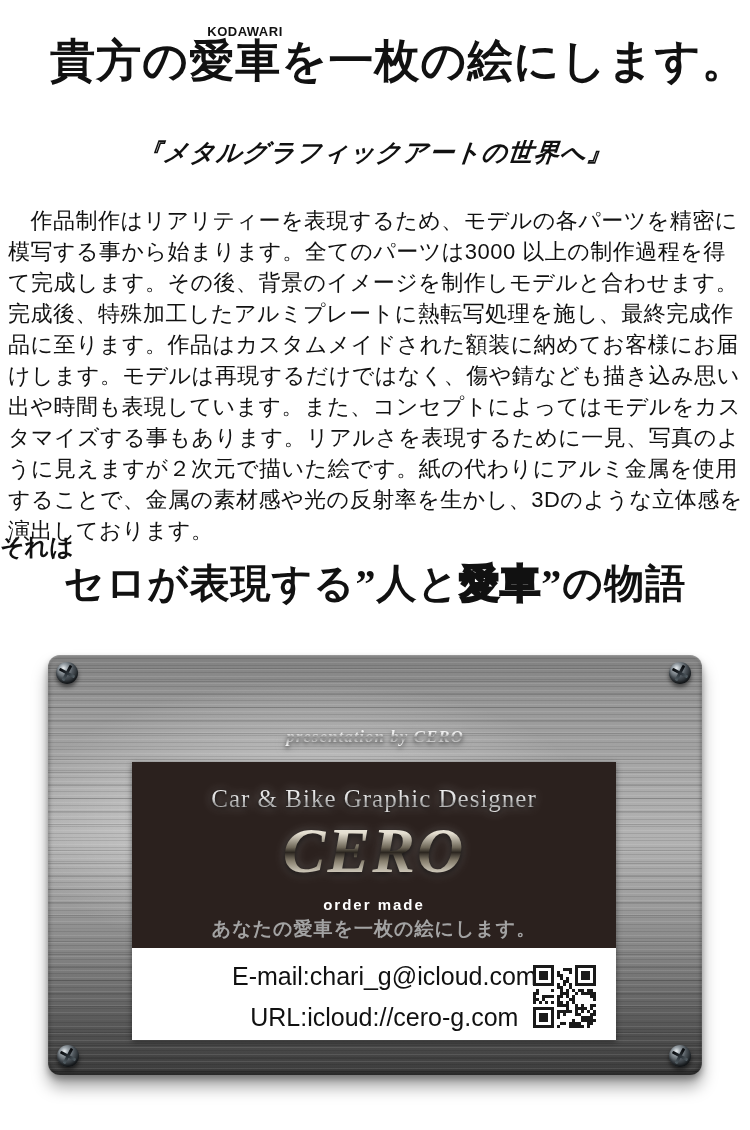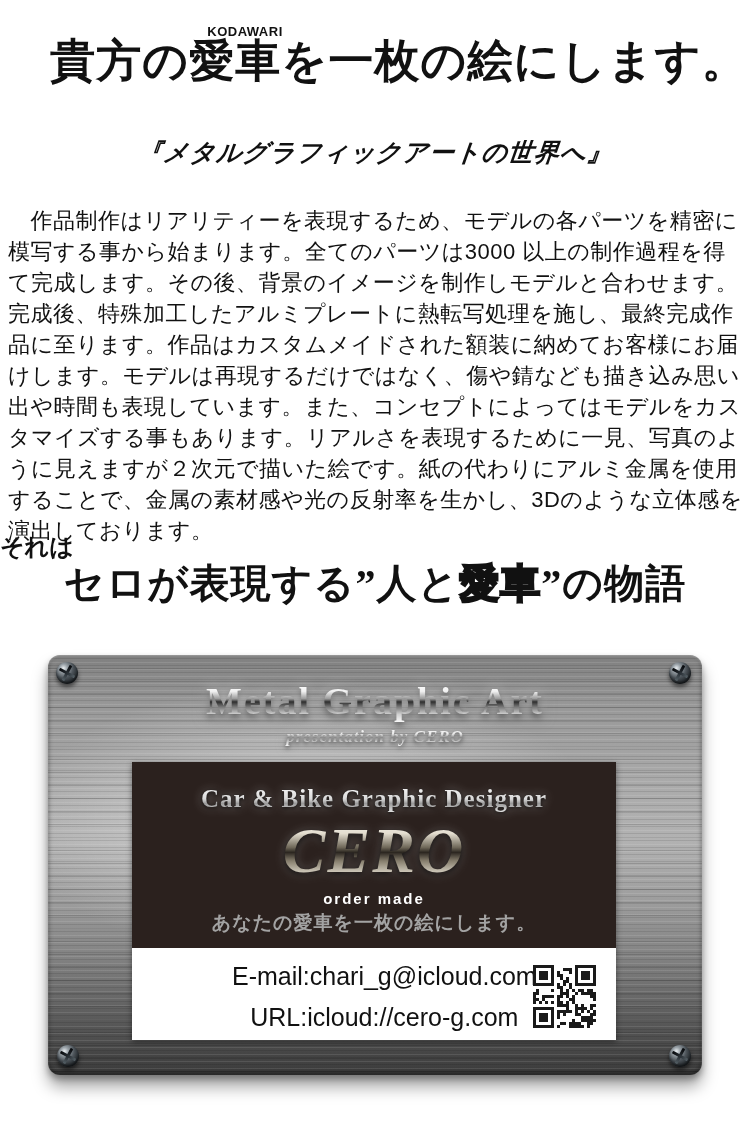--- a/index.html
+++ b/index.html
@@ -98,34 +98,34 @@
     position:absolute;left:84px;top:107px;width:484px;height:278px;
     box-shadow:0 2px 6px rgba(0,0,0,.45);
   }
   .card-dark{
     width:484px;height:186px;background:#2b211e;
     text-align:center;overflow:hidden;
   }
   .designer-line{
     margin-top:22px;
     font-family:"Liberation Serif","DejaVu Serif",serif;
-    font-size:25px;font-weight:700;letter-spacing:1px;line-height:30px;white-space:nowrap;
+    font-size:25px;font-weight:400;letter-spacing:1px;line-height:30px;white-space:nowrap;
     background-image:linear-gradient(180deg,#fff 0%,#d8d8d8 50%,#9a9a9a 65%,#f0f0f0 100%);
     filter:drop-shadow(0 1px 2px rgba(0,0,0,.9)) drop-shadow(0 0 5px rgba(255,255,255,.3));
     text-align:center;
   }
   .cero-logo{
     margin-top:2px;
     font-family:"Liberation Serif","DejaVu Serif",serif;
     font-size:64px;font-weight:700;font-style:italic;letter-spacing:2px;line-height:70px;white-space:nowrap;
     background-image:linear-gradient(180deg,#fdfcf8 0%,#e3ddcf 25%,#6e6758 45%,#2b2620 52%,#857d6c 64%,#efeadd 88%,#fff 100%);
     filter:drop-shadow(0 2px 3px rgba(0,0,0,.85)) drop-shadow(0 0 4px rgba(255,255,255,.25));
   }
   .order-made{
-    margin-top:4px;color:#fff;font-size:15px;font-weight:700;
+    margin-top:10px;color:#fff;font-size:15px;font-weight:700;
     letter-spacing:2px;line-height:18px;
   }
   .card-tagline{
     margin-top:2px;color:#a3a3a3;font-size:19px;font-weight:600;
     letter-spacing:1px;line-height:26px;white-space:nowrap;
   }
   .card-white{
     position:relative;width:484px;height:92px;background:#ffffff;text-align:center;
   }
   .contact{
@@ -161,21 +161,20 @@
   <div class="interlude">それは</div>
 
   <div class="tagline"><span>セロが表現する”人と</span><span class="outlined">愛車</span><span>”の物語</span></div>
 
   <div class="plate">
     <div class="screw tl"></div>
     <div class="screw tr"></div>
     <div class="screw bl"></div>
     <div class="screw br"></div>
 
-    <div class="plate-title chrome">Metal Graphic Art</div>
     <div class="plate-subtitle chrome">presentation by CERO</div>
 
     <div class="card">
       <div class="card-dark">
         <div class="designer-line chrome">Car &amp; Bike Graphic Designer</div>
         <div class="cero-logo chrome">CERO</div>
         <div class="order-made">order made</div>
         <div class="card-tagline">あなたの愛車を一枚の絵にします。</div>
       </div>
       <div class="card-white">

